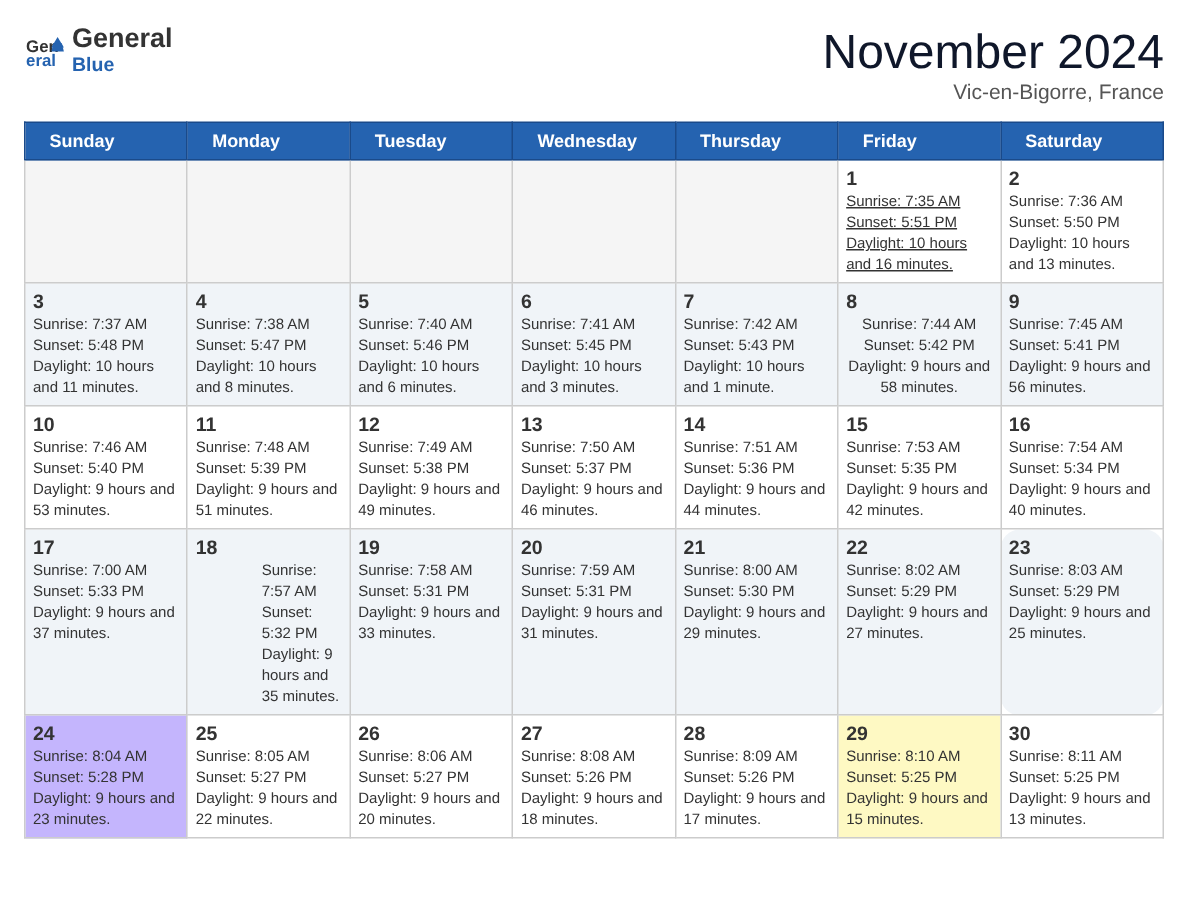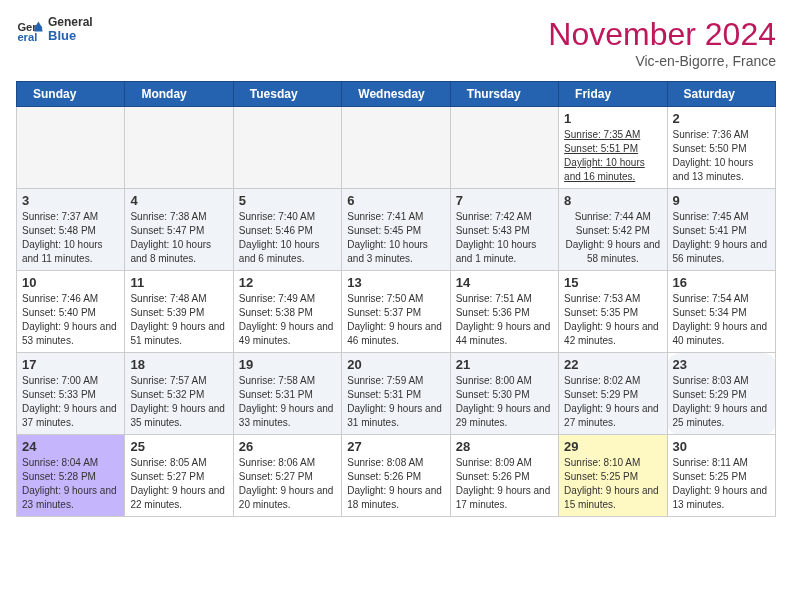--- a/index.html
+++ b/index.html
@@ -24,21 +24,21 @@
     .logo-icon {
       width: 28px;
       height: 28px;
     }
     .title-block {
       text-align: right;
     }
     .month-title {
       font-size: 32px;
       font-weight: 300;
-      color: #be185d;
+      color: #0f172a;
     }
     .location {
       font-size: 14px;
       color: #555;
     }
     .calendar {
       width: 100%;
       border-collapse: collapse;
       border: 1px solid #ccc;
     }
@@ -91,21 +91,21 @@
 
 <div class="header">
   <div class="logo">
     <svg class="logo-icon" viewBox="0 0 40 40">
       <text x="2" y="22" font-size="16" font-weight="bold" fill="#333">Gen</text>
       <text x="2" y="36" font-size="16" font-weight="bold" fill="#2563b0">eral</text>
       <polygon points="32,8 38,18 26,18" fill="#2563b0"></polygon>
       <polygon points="28,14 36,14 38,22 26,22" fill="#2563b0"></polygon>
     </svg>
     <div>
-      <div style="font-size:12px; font-weight:bold; color:#333; line-height:1.1;">General</div>
+      <div style="font-size:18px; font-weight:bold; color:#333; line-height:1.1;">General</div>
       <div style="font-size:13px; font-weight:bold; color:#2563b0; line-height:1.1;">Blue</div>
     </div>
   </div>
   <div class="title-block">
     <div class="month-title">November 2024</div>
     <div class="location">Vic-en-Bigorre, France</div>
   </div>
 </div>
 
 <table class="calendar">
@@ -230,21 +230,21 @@
       </tr>
       <tr class="week-row">
         <td style="background: rgb(240, 244, 248);">
           <span class="day-number">17</span>
           <div class="day-info" style="white-space: pre-line;">Sunrise: 7:00 AM
 Sunset: 5:33 PM
 Daylight: 9 hours and 37 minutes.</div>
         </td>
         <td style="background: rgb(240, 244, 248);">
           <span class="day-number">18</span>
-          <div class="day-info" style="white-space: pre-line;">Sunrise: 7:57 AM
+          <div class="day-info" style="white-space: pre-line; margin-left: 44px;">Sunrise: 7:57 AM
 Sunset: 5:32 PM
 Daylight: 9 hours and 35 minutes.</div>
         </td>
         <td style="background: rgb(240, 244, 248);">
           <span class="day-number">19</span>
           <div class="day-info" style="white-space: pre-line;">Sunrise: 7:58 AM
 Sunset: 5:31 PM
 Daylight: 9 hours and 33 minutes.</div>
         </td>
         <td style="background: rgb(240, 244, 248);">

